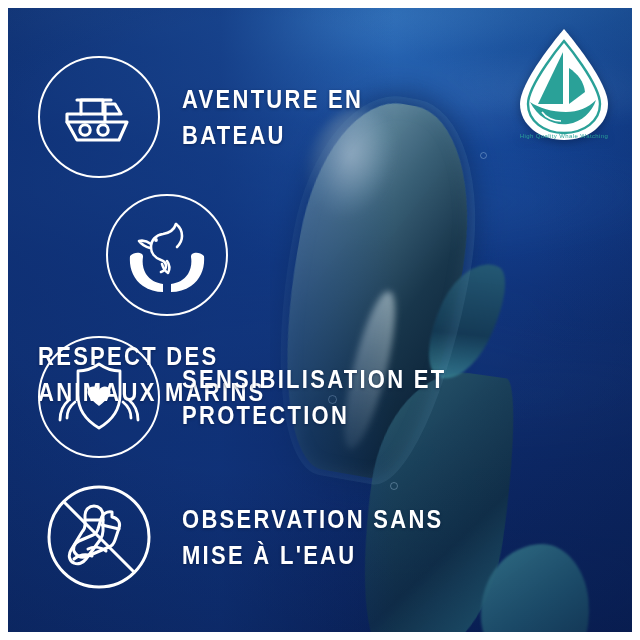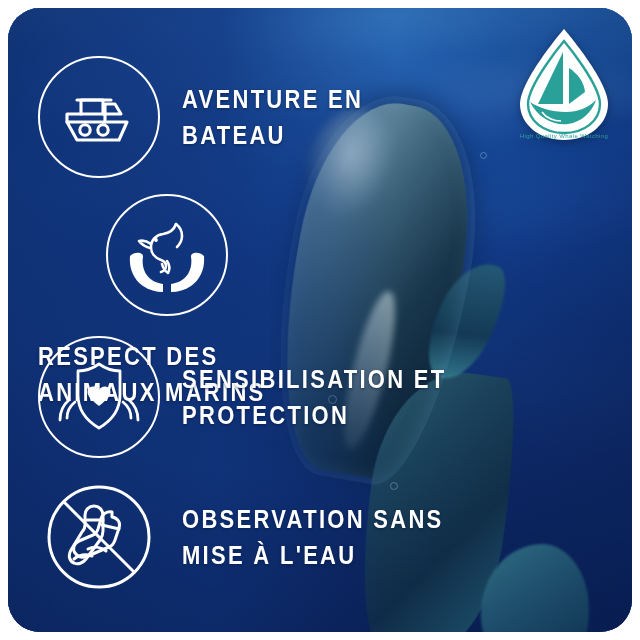--- a/index.html
+++ b/index.html
@@ -16,21 +16,20 @@
     font-family: "Liberation Sans", sans-serif;
   }
   .frame {
     position: absolute;
     left: 8px;
     top: 8px;
     width: 624px;
     height: 624px;
     overflow: hidden;
     background: #0f3a7e;
-    border-radius: 32px;
   }
   
   .sea-base {
     position: absolute;
     inset: 0;
     background:
       radial-gradient(120% 70% at 50% 0%, #2f6fbe 0%, #1b4f9e 26%, #123f8d 48%, #10347c 70%, #0e2c6d 100%);
   }
   .sea-deep {
     position: absolute;

